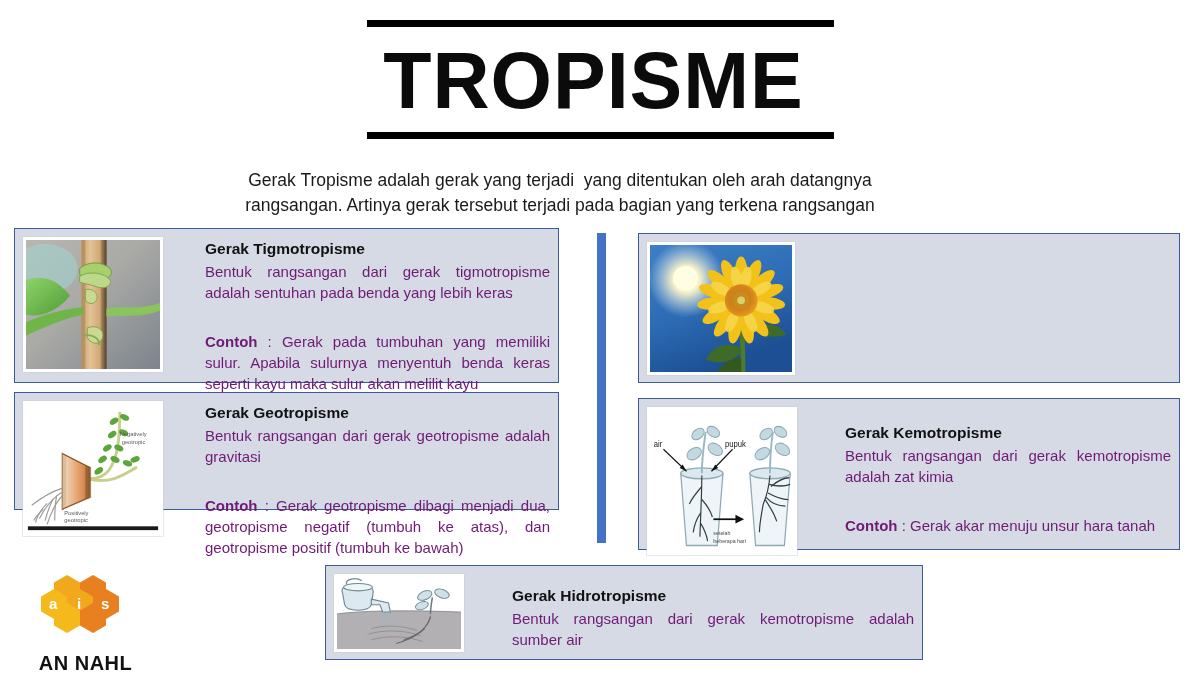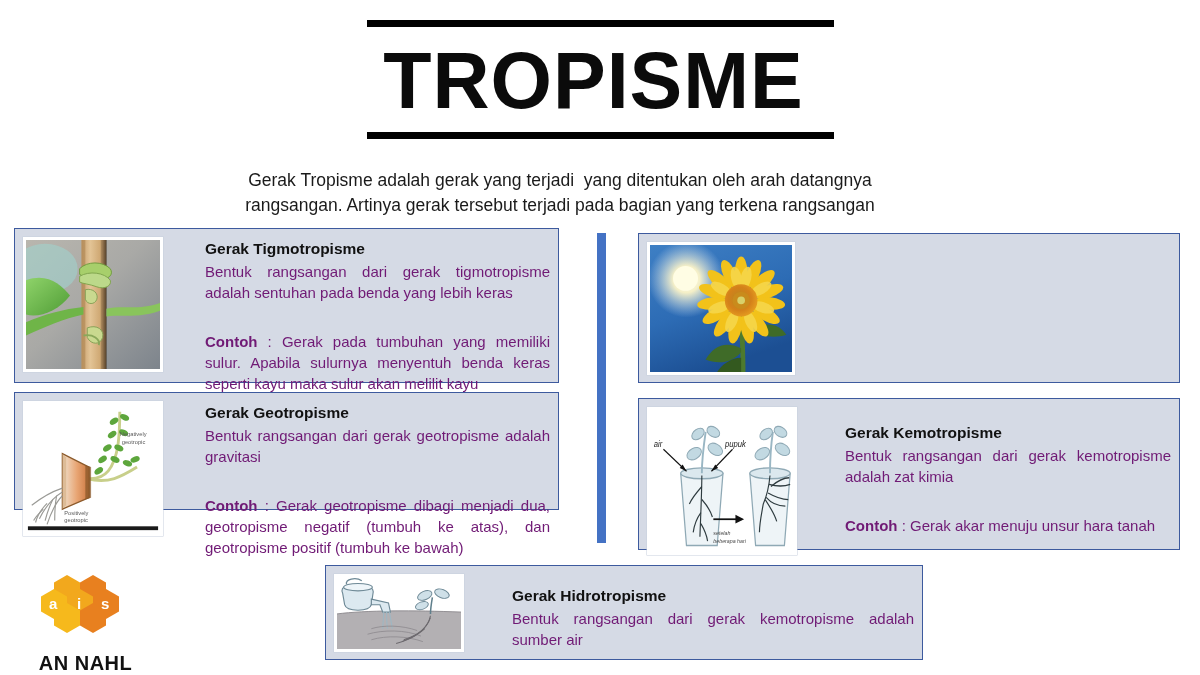--- a/index.html
+++ b/index.html
@@ -63,21 +63,21 @@
 
   #card-tigmo {left:14px; top:228px; width:545px;height:155px;}
   #card-geo   {left:14px; top:392px; width:545px;height:118px;}
   #card-foto  {left:638px;top:233px; width:542px;height:150px;}
   #card-kemo  {left:638px;top:398px; width:542px;height:152px;}
   #card-hidro {left:325px;top:565px; width:598px;height:95px;}
 
   #card-tigmo .thumb{width:140px;height:135px;}
   #card-geo   .thumb{width:140px;height:135px;}
   #card-foto  .thumb{width:148px;height:133px;}
-  #card-kemo  .thumb{width:150px;height:148px;font-style:italic;}
+  #card-kemo  .thumb{width:150px;height:148px;}
   #card-hidro .thumb{width:130px;height:78px;}
 
   #card-foto  .card-text{padding-left:18px;padding-top:14px;}
   #card-kemo  .card-text{padding-left:18px;padding-top:16px;}
   #card-hidro .card-text{padding-left:18px;padding-top:12px;}
   #card-hidro .card-title{font-size:15.5px;}
 
   
   .art{display:block;width:100%;height:100%;}
 

